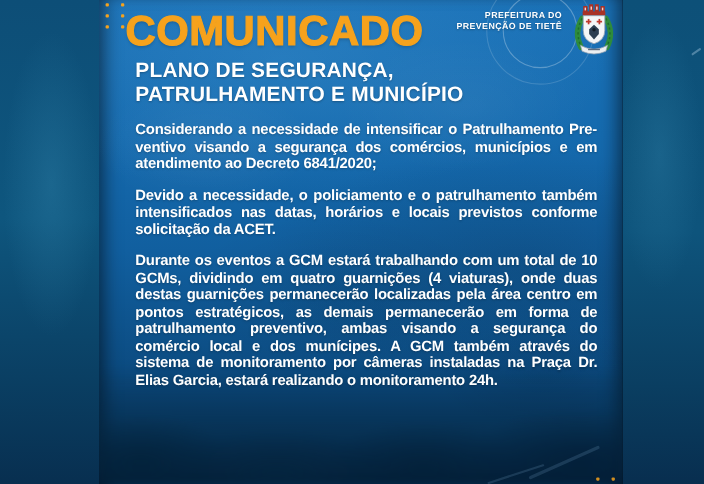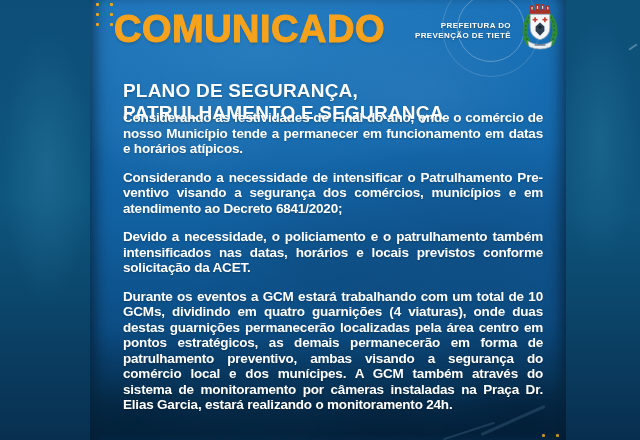--- a/index.html
+++ b/index.html
@@ -67,28 +67,28 @@
   .dots span{width:3px;height:3px;background:#f6a21c;border-radius:1px;display:block;}
   .dots-bottom{left:452px;top:434px;grid-template-columns:repeat(3,3px);opacity:.85;}
   
   .banner-title{
     position:absolute;left:24px;top:9px;
     font-size:38px;line-height:40px;font-weight:bold;color:#f6a21c;
     letter-spacing:.5px;-webkit-text-stroke:1.1px #f6a21c;
     text-shadow:0 2px 3px rgba(0,0,0,.18);white-space:nowrap;
   }
   .org{
-    position:absolute;right:55px;top:21px;text-align:right;color:#ffffff;
+    position:absolute;right:55px;top:9px;text-align:right;color:#ffffff;
     font-size:8px;line-height:9.5px;font-weight:bold;letter-spacing:.4px;
     text-shadow:0 1px 2px rgba(0,0,0,.3);white-space:nowrap;
   }
   .crest{position:absolute;left:427px;top:2px;width:46px;height:51px;}
   
   .doc-title{
-    position:absolute;left:33px;top:80px;color:#ffffff;font-weight:bold;
+    position:absolute;left:33px;top:54px;color:#ffffff;font-weight:bold;
     font-size:19px;line-height:21.5px;letter-spacing:.2px;
     text-shadow:0 1px 2px rgba(0,0,0,.28);white-space:nowrap;
   }
   .body-text{
     position:absolute;left:33px;top:110px;width:420px;color:#ffffff;
   }
   .para{
     margin:0 0 13px 0;font-size:13.5px;line-height:15.5px;font-weight:bold;
     letter-spacing:-.2px;text-align:justify;hyphens:manual;
     text-shadow:0 1px 2px rgba(0,0,0,.25);
@@ -164,24 +164,23 @@
       </g>
       <path d="M23 21 l4.5 4 v4.5 l-4.5 5 l-4.5 -5 v-4.5 Z" fill="#2C3E50"></path>
       <circle cx="23" cy="25.5" r="1.6" fill="#111c26"></circle>
 
       <path d="M10.5 40 q12.5 7 25 0 l-1.5 5.5 q-11 5 -22 0 Z" fill="#ECEFF1" stroke="#97a6b4" stroke-width="0.7"></path>
       <rect x="17.5" y="43.2" width="11" height="1.3" fill="#5d6d7e"></rect>
     </svg>
 
     <div class="doc-title">
       <div>PLANO DE SEGURANÇA,</div>
-      <div>PATRULHAMENTO E SEGURANÇA</div>
+      <div>PATRULHAMENTO E MUNICÍPIO</div>
     </div>
 
     <div class="body-text">
-        <p class="para">Considerando as festividades de Final do ano, onde o comércio de nosso Município tende a permanecer em funcionamento em datas e horários atípicos.</p>
         <p class="para">Considerando a necessidade de intensificar o Patrulhamento Pre­ventivo visando a segurança dos comércios, municípios e em atendi­mento ao Decreto 6841/2020;</p>
         <p class="para">Devido a necessidade, o policiamento e o patrulhamento também inten­sificados nas datas, horários e locais previstos conforme solicitação da ACET.</p>
         <p class="para">Durante os eventos a GCM estará trabalhando com um total de 10 GCMs, dividindo em quatro guarnições (4 viaturas), onde duas destas guarnições permanecerão localizadas pela área centro em pontos estratégicos, as demais permanecerão em forma de patrulha­mento preventivo, ambas visando a segurança do comércio local e dos munícipes. A GCM também através do sistema de monitoramen­to por câmeras instaladas na Praça Dr. Elias Garcia, estará realizando o monitoramento 24h.</p>
       </div>
   </div>
 
 </div>
 
 </body></html>

